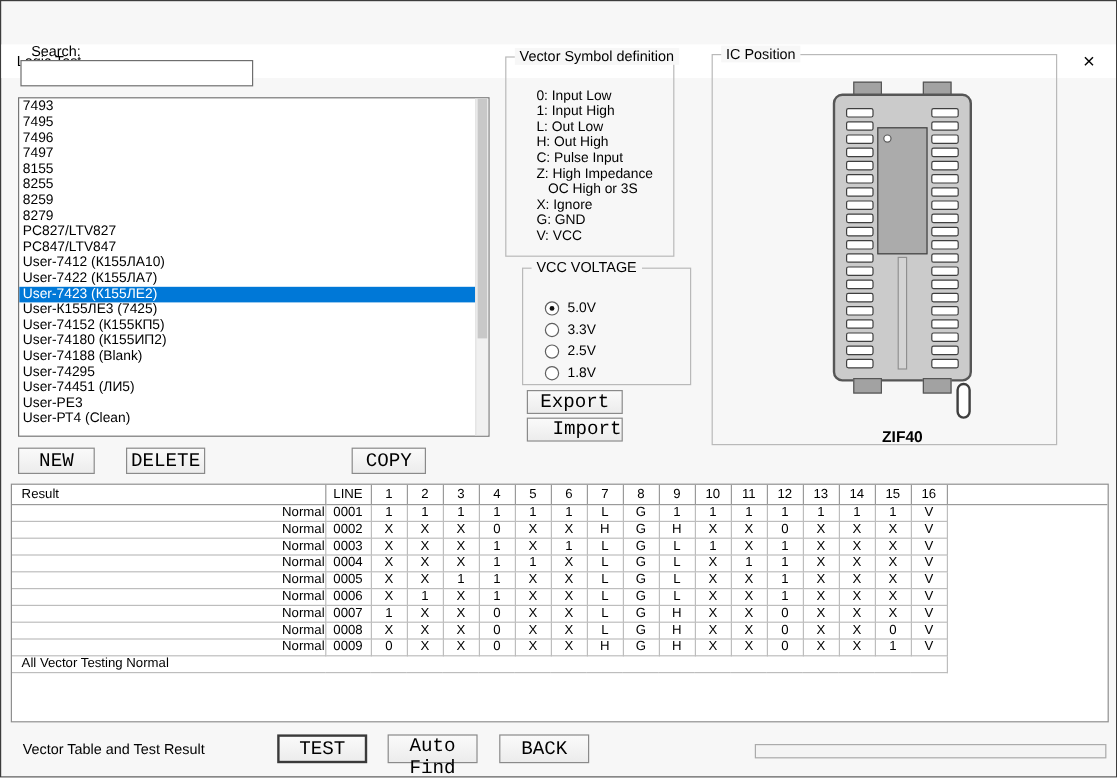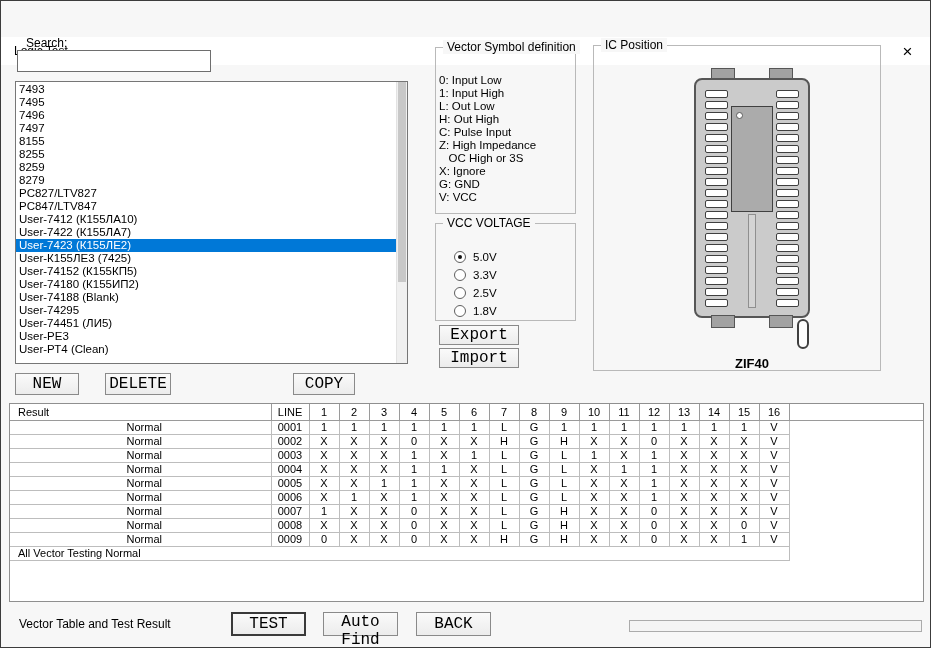--- a/index.html
+++ b/index.html
@@ -32,33 +32,33 @@
     background:linear-gradient(#fafafa,#ececec); border:1px solid #8a8a8a; padding:0; cursor:default;
   }
   .btn-new    { left:14px;  top:372px; width:64px; height:22px; }
   .btn-delete { left:104px; top:372px; width:66px; height:22px; }
   .btn-edit   { left:203px; top:372px; width:62px; height:22px;margin-top:45px; }
   .btn-copy   { left:292px; top:372px; width:62px; height:22px; }
 
   .groupbox { position:absolute; border:1px solid #b9b9b9; }
   .gb-title { position:absolute; top:-8px; left:7px; background:#f7f7f7; padding:0 4px; font-size:12px; white-space:nowrap; }
 
-  .gb-symbols { left:434px; top:46px; width:141px; height:167px; }
-  .symbol-lines { margin:26px 0 0 3px; }
+  .gb-symbols { left:420px; top:46px; width:141px; height:167px; }
+  .symbol-lines { margin:26px 0 0 25px; }
   .symbol-line { height:13px; line-height:13px; font-size:11.5px; white-space:pre; }
 
   .gb-vcc { left:434px; top:222px; width:141px; height:98px; }
   .vcc-options { margin:24px 0 0 18px; }
   .radio-row { display:flex; align-items:center; gap:7px; height:18px; }
   .radio { width:12px; height:12px; border:1px solid #5f5f5f; border-radius:50%; background:#fff; position:relative; flex:0 0 auto; }
   .radio.on::after { content:""; position:absolute; left:3px; top:3px; width:4px; height:4px; border-radius:50%; background:#111; }
   .radio-label { font-size:11.5px; }
 
   .btn-export { left:438px; top:324px; width:80px; height:20px; }
-  .btn-import { left:438px; top:347px; width:80px; height:20px; }
+  .btn-import { left:438px; top:347px; width:80px; height:20px;text-align:right; }
 
   .gb-ic { left:592px; top:44px; width:288px; height:326px; }
   .socket { position:absolute; left:100px; top:22px; width:116px; height:302px;text-decoration:underline; }
   .tab { position:absolute; width:24px; height:13px; background:#a2a2a2; border:1px solid #565656; }
   .tab-tl { left:17px; top:0; }
   .tab-tr { left:75px; top:0; }
   .tab-bl { left:17px; top:247px; }
   .tab-br { left:75px; top:247px; }
   .sock-body { position:absolute; left:0; top:10px; width:116px; height:240px; background:#cbcbcb; border:2px solid #565656; border-radius:8px; }
   .slot-col { position:absolute; top:10px; width:23px; }
@@ -72,21 +72,21 @@
   .socket-label { position:absolute; left:0; top:288px; width:116px; text-align:center; font-weight:bold; font-size:13px; }
 
   .result-panel { position:absolute; left:8px; top:402px; width:915px; height:199px; background:#fff; border:1px solid #8f8f8f; overflow:hidden; }
   table { border-collapse:collapse; table-layout:fixed; width:913px; }
   th { font-weight:normal; font-size:11px; height:16px; border-right:1px solid #9a9a9a; border-bottom:1px solid #9a9a9a; overflow:hidden; white-space:nowrap; }
   td { font-size:11px; height:14px; border-right:1px solid #bdbdbd; border-bottom:1px solid #bdbdbd; overflow:hidden; white-space:nowrap; }
   th.col-result { width:261px; text-align:left; padding-left:8px; }
   th.col-line { width:38px; text-align:center; }
   th.col-pin { width:30px; text-align:center; }
   th.col-filler { border-right:none; }
-  td.col-result { text-align:center; padding-left:8px; }
+  td.col-result { text-align:right; padding-left:8px; }
   td.col-line { text-align:center; }
   td.col-pin { text-align:center; }
   td.col-filler { border-right:none; border-bottom:none; }
   td.status-cell { text-align:left; padding-left:8px; }
 
   .footer-label { position:absolute; left:18px; top:616px; font-size:12px; }
   .btn-test    { left:230px; top:611px; width:75px; height:24px; border:2px solid #3a3a3a !important; }
   .btn-autofind{ left:322px; top:611px; width:75px; height:24px; }
   .btn-back    { left:415px; top:611px; width:75px; height:24px; }
   .progressbar { position:absolute; left:628px; top:619px; width:293px; height:12px; background:#f4f4f4; border:1px solid #ababab; }

